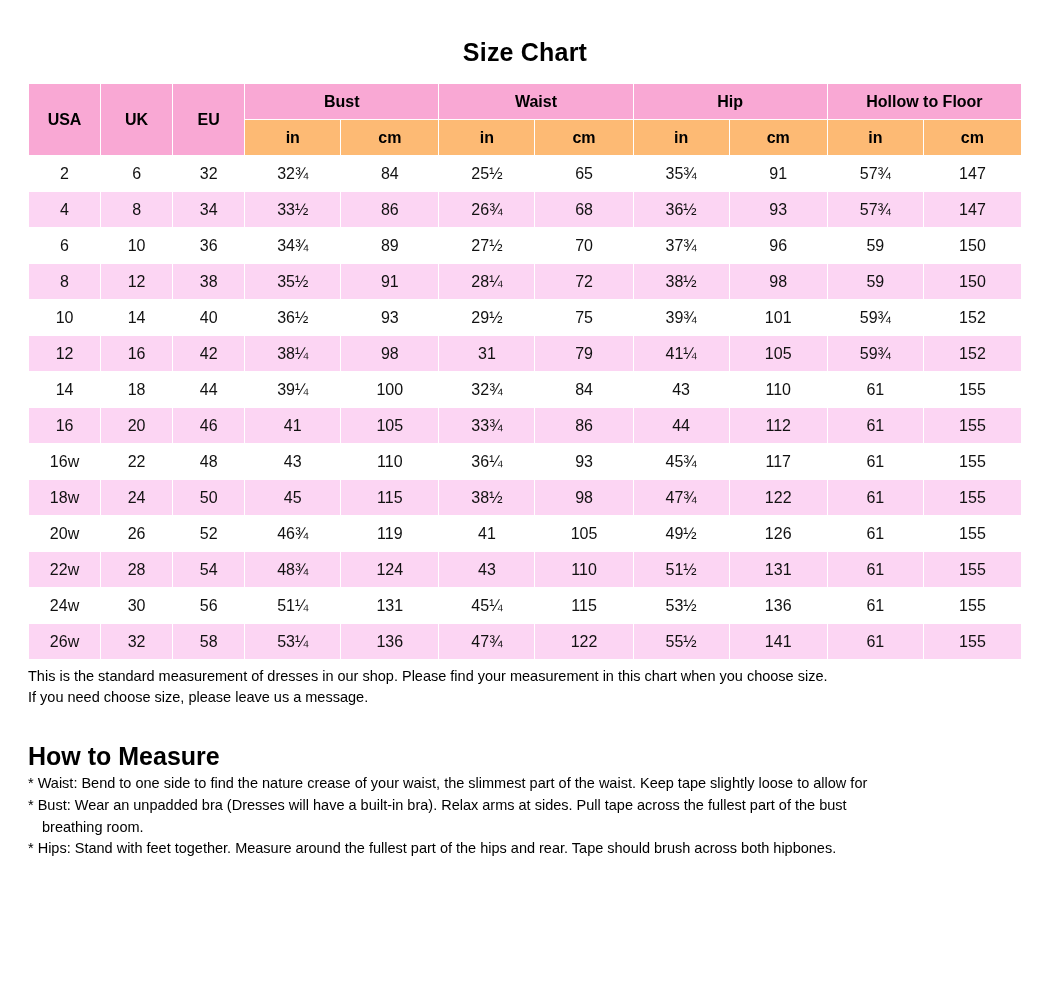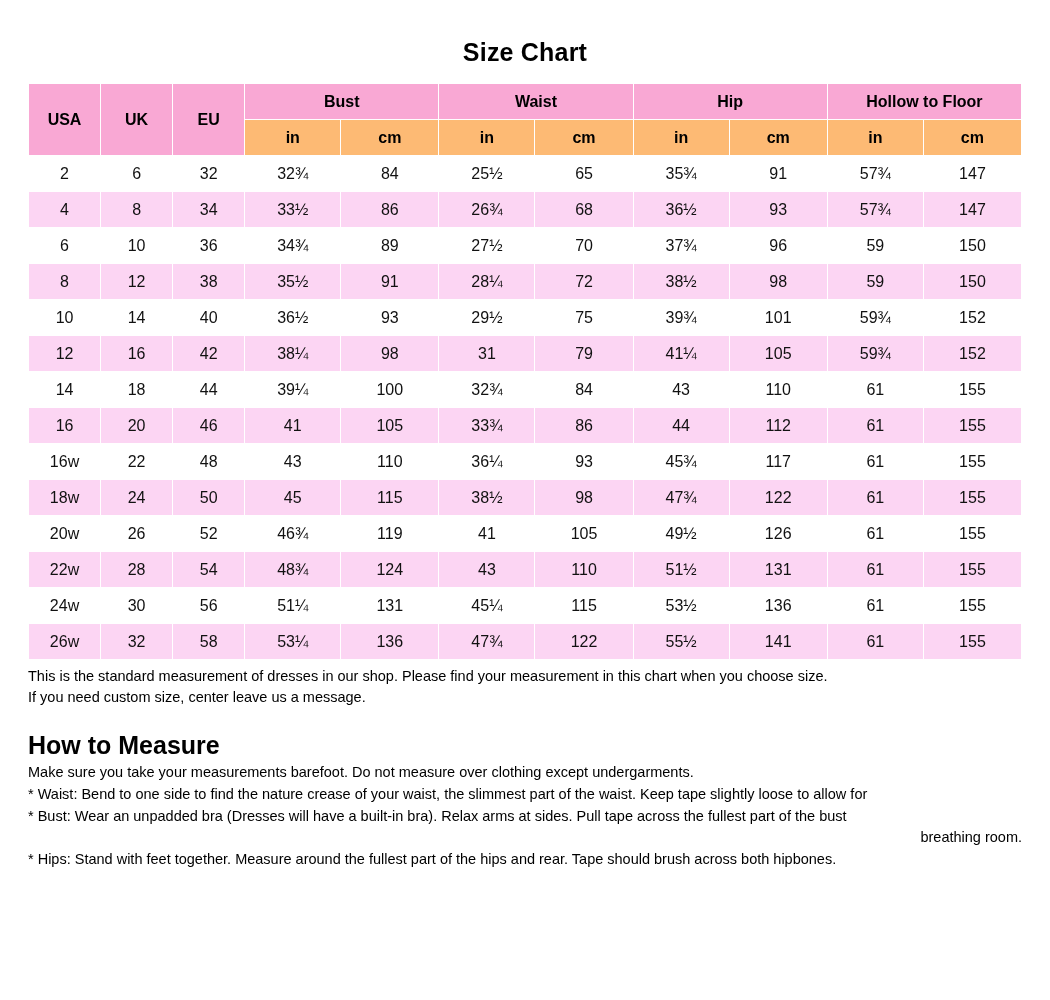--- a/index.html
+++ b/index.html
@@ -67,32 +67,31 @@
   }
   .note {
     margin-top: 6px;
     font-size: 14.5px;
     line-height: 1.45;
     color: #000000;
   }
   .how-title {
     font-size: 25px;
     font-weight: bold;
-    margin-top: 23px;
+    margin-top: 34px;
     margin-bottom: 2px;
   }
   .how-body p {
     margin: 0;
     font-size: 14.5px;
     line-height: 1.5;
     color: #000000;
   }
   .how-body p.cont {
     padding-left: 14px;
-    text-align: right;
   }
 </style>
 </head>
 <body>
 
 <div class="page">
 
   <div class="chart-title">Size Chart</div>
 
   <table class="size-chart">
@@ -311,25 +310,24 @@
           <td>55½</td>
           <td>141</td>
           <td>61</td>
           <td>155</td>
         </tr>
       </tbody>
   </table>
 
   <div class="note">
     <div>This is the standard measurement of dresses in our shop. Please find your measurement in this chart when you choose size.</div>
-    <div>If you need custom size, center leave us a message.</div>
+    <div>If you need choose size, please leave us a message.</div>
   </div>
 
   <div class="how-title">How to Measure</div>
   <div class="how-body">
-    <p>Make sure you take your measurements barefoot. Do not measure over clothing except undergarments.</p>
     <p>* Waist: Bend to one side to find the nature crease of your waist, the slimmest part of the waist. Keep tape slightly loose to allow for</p>
     <p>* Bust: Wear an unpadded bra (Dresses will have a built-in bra). Relax arms at sides. Pull tape across the fullest part of the bust</p>
     <p class="cont">breathing room.</p>
     <p>* Hips: Stand with feet together. Measure around the fullest part of the hips and rear. Tape should brush across both hipbones.</p>
   </div>
 
 </div>
 
 </body></html>

